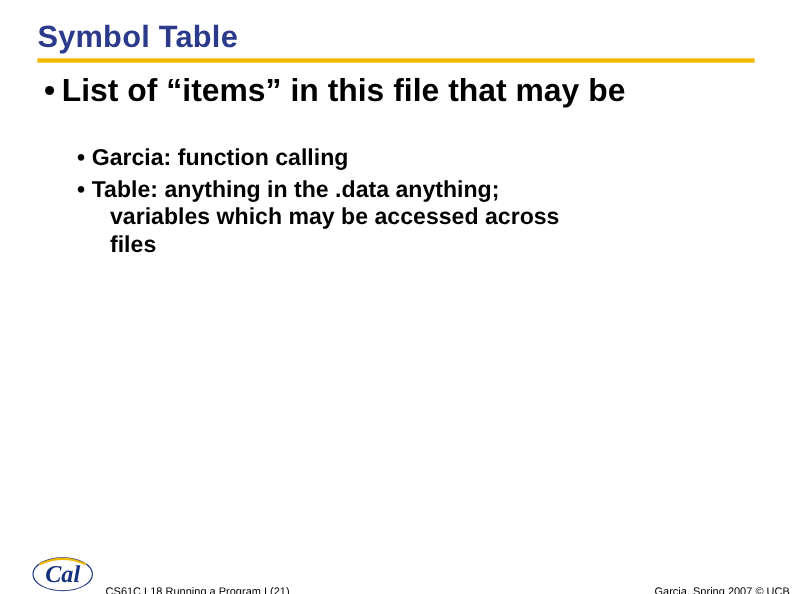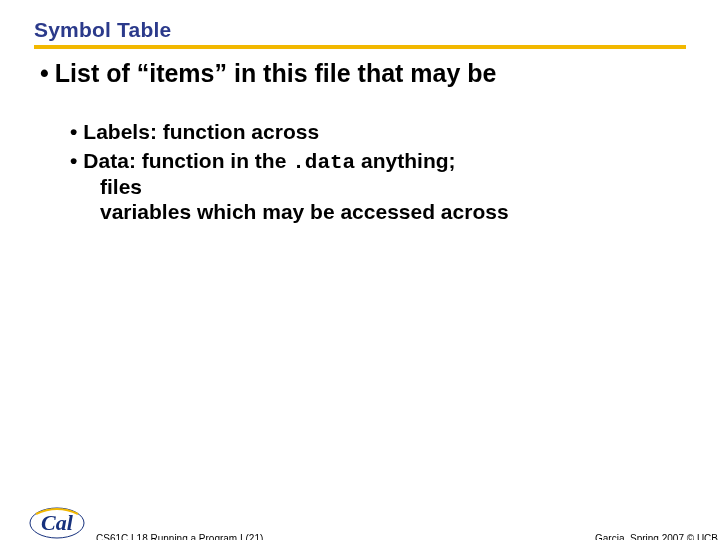--- a/index.html
+++ b/index.html
@@ -1,30 +1,30 @@
 <!DOCTYPE html>
 <html><head>
 <meta charset="utf-8">
 <style>
   * { margin: 0; padding: 0; box-sizing: border-box; }
   html, body { width: 720px; height: 540px; background: #fff; font-family: Arial, Helvetica, sans-serif; overflow: hidden; }
   .slide { position: relative; width: 720px; height: 540px; }
   .title-wrap { margin: 18px 34px 0 34px; }
-  .title { color: #2b3a8b; font-size: 21px; font-weight: bold; letter-spacing: 0.2px; }
+  .title { color: #2b3a8b; font-size: 28px; font-weight: bold; letter-spacing: 0.2px; }
   .underline { height: 4px; background: #f2b800; margin-top: 3px; }
   .body { margin: 10px 40px 0 40px; }
-  .b1 { color: #000; font-size: 25px; font-weight: bold; margin-top: 8px; line-height: 1.15; }
+  .b1 { color: #000; font-size: 29px; font-weight: bold; margin-top: 8px; line-height: 1.15; }
   .b1 .bullet { margin-right: 6px; }
   .b1 .cont { display: block; padding-left: 18px; margin-top: -2px; }
   .gap { height: 18px; }
   .sub { margin: 14px 0 0 30px; }
   .b2 { color: #000; font-size: 21px; font-weight: bold; line-height: 1.18; margin-top: 4px; }
   .b2 .bullet { margin-right: 6px; }
   .b2 .cont { display: block; padding-left: 30px; }
-  .mono { font-family: Liberation Mono, monospace; font-weight: bold; text-align: center; }
+  .mono { font-family: Liberation Sans, sans-serif; font-weight: bold; text-align: center; }
   .footer { position: absolute; left: 0; right: 0; bottom: 8px; height: 48px; }
   .logo { position: absolute; left: 28px; bottom: 6px; }
   .foot-left { position: absolute; left: 96px; bottom: 6px; font-size: 10px; color: #000; }
   .foot-right { position: absolute; right: 2px; bottom: 6px; font-size: 10px; color: #000; }
 </style>
 </head>
 <body>
 
 <div class="slide">
 
@@ -37,26 +37,26 @@
 
     <div class="b1">
       <span class="bullet">•</span><span>List of “items” in this file that may be</span>
     </div>
 
     <div class="gap"></div>
 
 
     <div class="sub">
       <div class="b2">
-        <span class="bullet">•</span><span>Labels: function across</span>
+        <span class="bullet">•</span><span>Garcia: function calling</span>
       </div>
       <div class="b2">
-        <span class="bullet">•</span><span>Data: function in the </span><span class="mono">.data</span><span> anything;</span>
+        <span class="bullet">•</span><span>Table: anything in the </span><span class="mono">.data</span><span> anything;</span>
+        <span class="cont">variables which may be accessed across</span>
         <span class="cont">files</span>
-        <span class="cont">variables which may be accessed across</span>
       </div>
     </div>
 
   </div>
 
   <div class="footer">
     <div class="logo">
       <svg width="58" height="38" viewBox="0 0 58 38">
         <ellipse cx="29" cy="21" rx="27" ry="15" fill="#fff" stroke="#16317d" stroke-width="1"></ellipse>
         <text x="29" y="28" text-anchor="middle" font-family="Georgia, 'Times New Roman', serif" font-style="italic" font-weight="bold" font-size="22" fill="#16317d">Cal</text>

